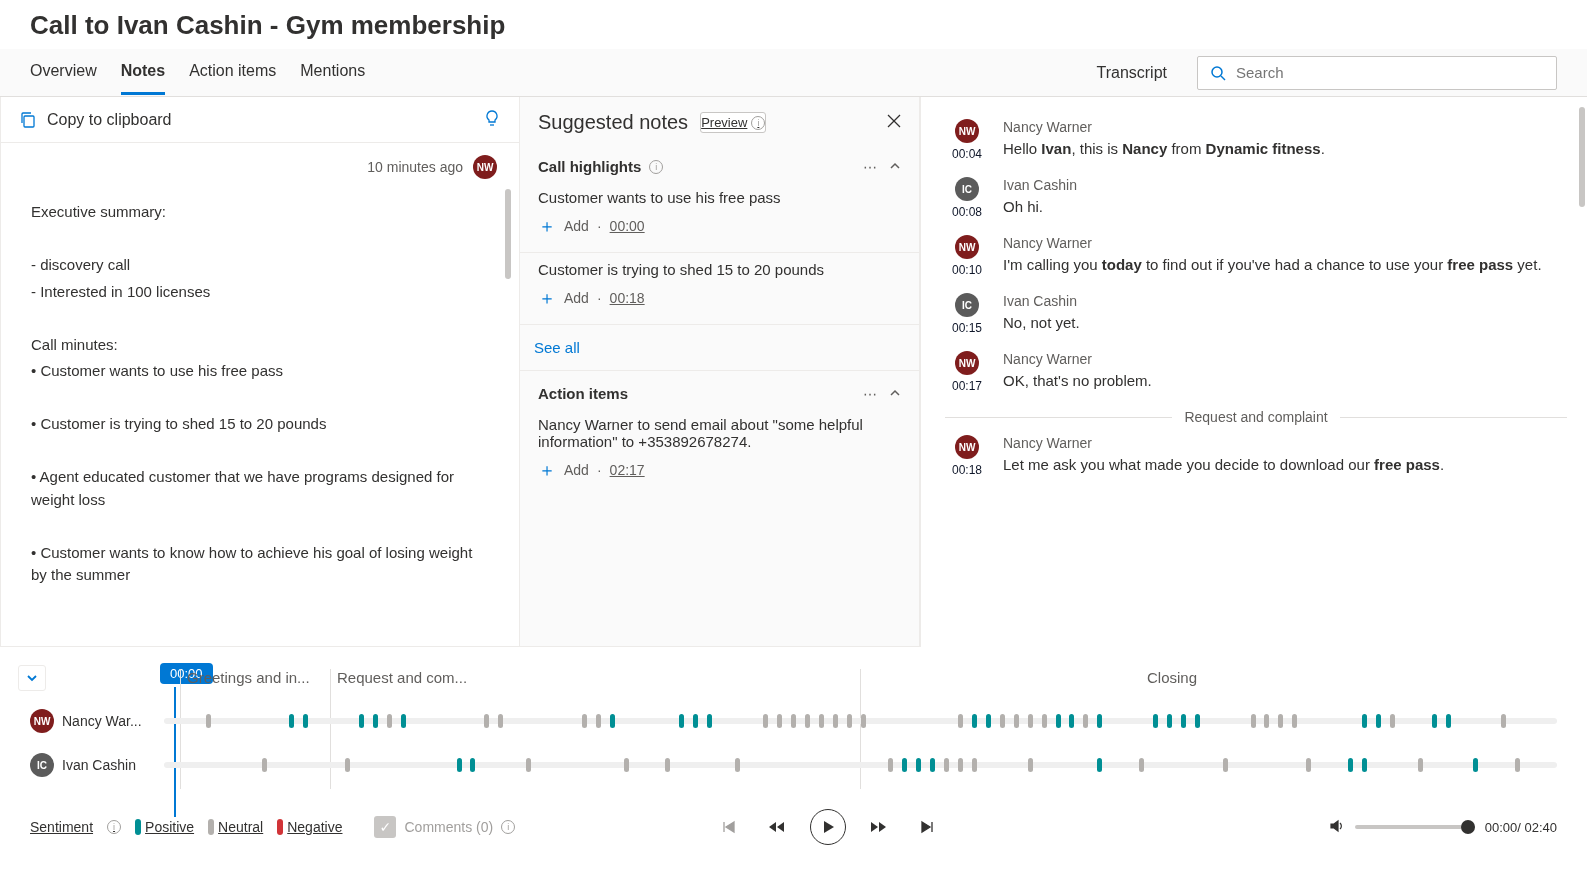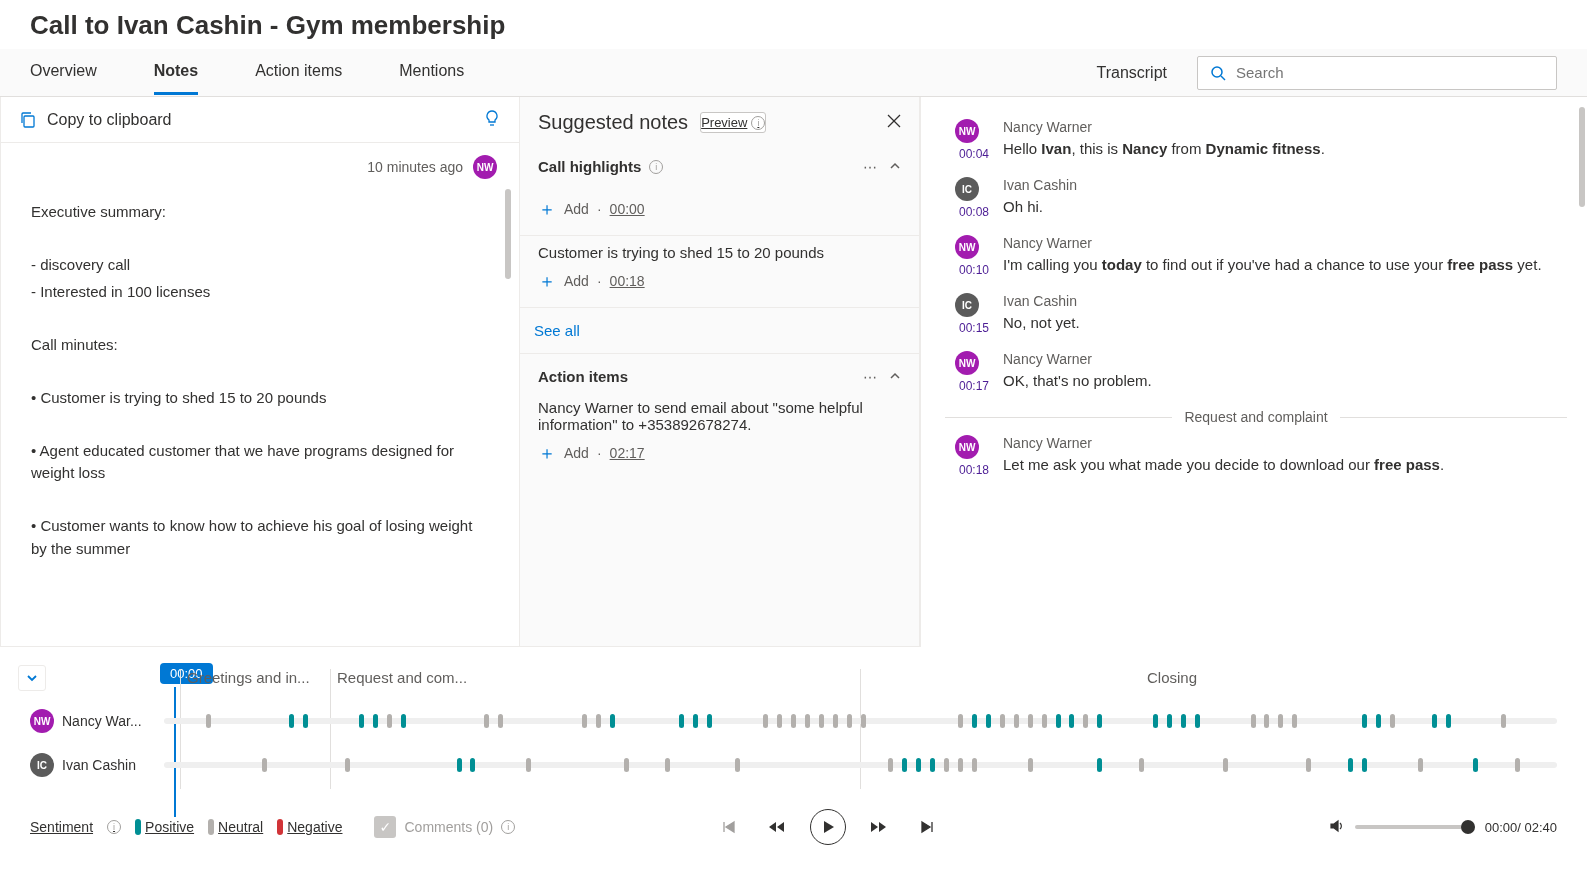--- a/index.html
+++ b/index.html
@@ -1,33 +1,33 @@
 <!DOCTYPE html>
 <html><head>
 <meta charset="utf-8">
 <style>
   * { box-sizing: border-box; margin:0; padding:0; }
   body { font-family: "Segoe UI", Arial, sans-serif; color:#323130; background:#fff; font-size:14px; width:1587px; }
   .page-title { font-size:26px; font-weight:600; padding:10px 30px 8px; }
   .topbar { display:flex; align-items:center; border-bottom:1px solid #e1dfdd; background:#fafafa; padding:0 30px; height:48px; }
-  .tabs { display:flex; gap:57px; }
+  .tabs { display:flex; gap:24px; }
   .tab { padding:12px 0; cursor:pointer; color:#323130; font-size:16px; }
   .tab.active { border-bottom:3px solid #0078d4; font-weight:600; }
   .tpane { margin-left:auto; display:flex; align-items:center; gap:30px; }
   .tlabel { font-size:16px; }
   .search-box { display:flex; align-items:center; border:1px solid #c8c6c4; background:#fff; padding:6px 12px; width:360px; height:34px; border-radius:2px; gap:10px; }
   .search-box input { border:none; outline:none; font-size:15px; flex:1; }
   .cols { display:flex; height:550px; }
   .col-notes { width:520px; border:1px solid #edebe9; border-top:none; background:#fff; display:flex; flex-direction:column; }
   .notes-head { display:flex; align-items:center; padding:12px 18px; border-bottom:1px solid #edebe9; }
   .copy { display:flex; align-items:center; gap:10px; cursor:pointer; color:#323130; font-size:16px;}
   .icon { display:inline-flex; }
   .bulb { margin-left:auto; color:#0078d4; cursor:pointer; }
   .notes-meta { display:flex; justify-content:flex-end; align-items:center; gap:10px; padding:12px 22px 0; color:#605e5c; }
-  .avatar { width:24px; height:24px; border-radius:50%; background:#a21caf; color:#fff; font-size:10px; display:flex; align-items:center; justify-content:center; font-weight:600; }
+  .avatar { width:24px; height:24px; border-radius:50%; background:#7f1d1d; color:#fff; font-size:10px; display:flex; align-items:center; justify-content:center; font-weight:600; }
   .avatar.ic { background:#5b5b5b; }
   .notes-body { padding:18px 30px; overflow:hidden; position:relative; flex:1; }
   .notes-body p { margin:4px 0; font-size:15px; line-height:1.5; }
   .scrollbar-fake { position:absolute; right:8px; top:10px; width:6px; height:90px; background:#c8c6c4; border-radius:3px; }
   .col-sugg { flex:0 0 400px; border:1px solid #edebe9; border-left:none; border-top:none; background:#fafafa; overflow:hidden; }
   .sugg-head { display:flex; align-items:center; padding:14px 18px 10px; gap:12px; }
   .sugg-title { font-size:20px; }
   .preview-badge { border:1px solid #c8c6c4; background:#fff; border-radius:3px; padding:2px 0; font-size:13px; display:flex; align-items:center; gap:4px;text-decoration:underline;}
   .close-x { margin-left:auto; cursor:pointer; font-size:18px;}
   .sect-head { display:flex; align-items:center; padding:14px 18px 6px; gap:8px;}
@@ -35,21 +35,21 @@
   .sect-act { margin-left:auto; display:flex; gap:12px; align-items:center; color:#605e5c; cursor:pointer;}
   .sugg-item { padding:8px 18px 14px; border-bottom:1px solid #edebe9; font-size:15px;}
   .add-row { display:flex; align-items:center; gap:8px; color:#605e5c; margin-top:8px; font-size:14px;}
   .add-row .plus { color:#0078d4; font-size:18px; cursor:pointer;}
   .ts { text-decoration:underline; cursor:pointer;}
   .see-all { text-align:left; padding:14px; color:#0078d4; cursor:pointer; border-bottom:1px solid #edebe9; font-size:15px;}
   .col-trans { flex:1; border-left:1px solid #edebe9; padding:12px 20px 0 24px; overflow:hidden; position:relative;}
   .trow { display:flex; gap:14px; margin:10px 0 16px; }
   .tmeta { width:44px; text-align:center;}
   .tmeta .avatar{ margin:0 auto 4px;}
-  .tmeta .time{ font-size:12px; color:#4c1d95;text-align:right;}
+  .tmeta .time{ font-size:12px; color:#0f172a;}
   .tbody .name { font-size:14px; color:#605e5c; margin-bottom:3px;}
   .tbody .msg { font-size:15px; line-height:1.4;}
   .divider-label { display:flex; align-items:center; gap:12px; color:#605e5c; margin:8px 0;}
   .divider-label::before, .divider-label::after { content:""; flex:1; height:1px; background:#e1dfdd;}
   .scrollbar-fake2 { position:absolute; right:2px; top:10px; width:6px; height:100px; background:#c8c6c4; border-radius:3px;}
   
   .collapse-btn { position:absolute; left:18px; top:-4px; border:1px solid #edebe9; background:#fff; width:28px; height:26px; border-radius:3px; display:flex; align-items:center; justify-content:center; color:#0078d4; cursor:pointer;}
   .timeline-wrap { position:relative; padding:0 30px 10px; }
   .play-bubble { position:absolute; left:160px; top:-6px; background:#0078d4; color:#fff; padding:3px 10px; border-radius:4px; font-size:13px;}
   .playhead { position:absolute; left:174px; top:18px; width:2px; height:130px; background:#0078d4;}
@@ -128,20 +128,21 @@
       <span class="avatar">NW</span>
     </div>
     <div class="notes-body">
       <div class="scrollbar-fake"></div>
       <p>Executive summary:</p>
       <p>&nbsp;</p>
       <p>- discovery call</p>
       <p>- Interested in 100 licenses</p>
       <p>&nbsp;</p>
       <p>Call minutes:</p>
+      <p>• Customer wants to use his free pass</p>
       <p>&nbsp;</p>
       <p>• Customer is trying to shed 15 to 20 pounds</p>
       <p>&nbsp;</p>
       <p>• Agent educated customer that we have programs designed for weight loss</p>
       <p>&nbsp;</p>
       <p>• Customer wants to know how to achieve his goal of losing weight by the summer</p>
     </div>
   </div>
 
   <div class="col-sugg">
@@ -165,20 +166,21 @@
       <span class="sect-act">
         <span>⋯</span>
         <span>
           <svg width="12" height="12" viewBox="0 0 12 12" fill="none" stroke="#605e5c" stroke-width="1.5">
               <polyline points="2,8 6,4 10,8"></polyline>
             </svg>
         </span>
       </span>
     </div>
     <div class="sugg-item">
+      <div>Customer wants to use his free pass</div>
       <div class="add-row">
         <span class="plus">＋</span>
         <span>Add</span> 
           <span>·</span>
         <span class="ts">00:00</span>
       </div>
     </div>
     <div class="sugg-item">
       <div>Customer is trying to shed 15 to 20 pounds</div>
       <div class="add-row">

